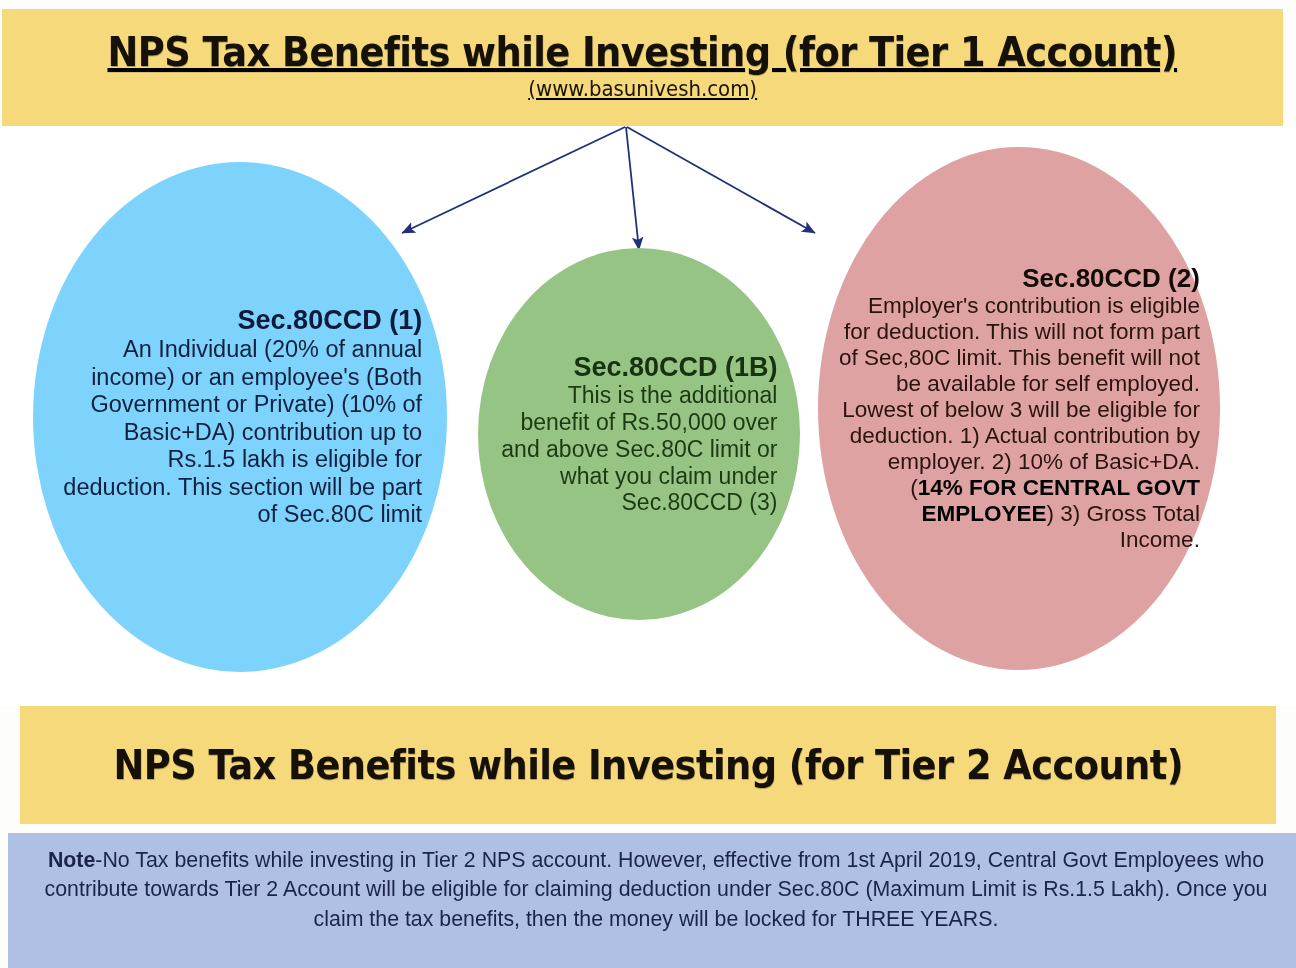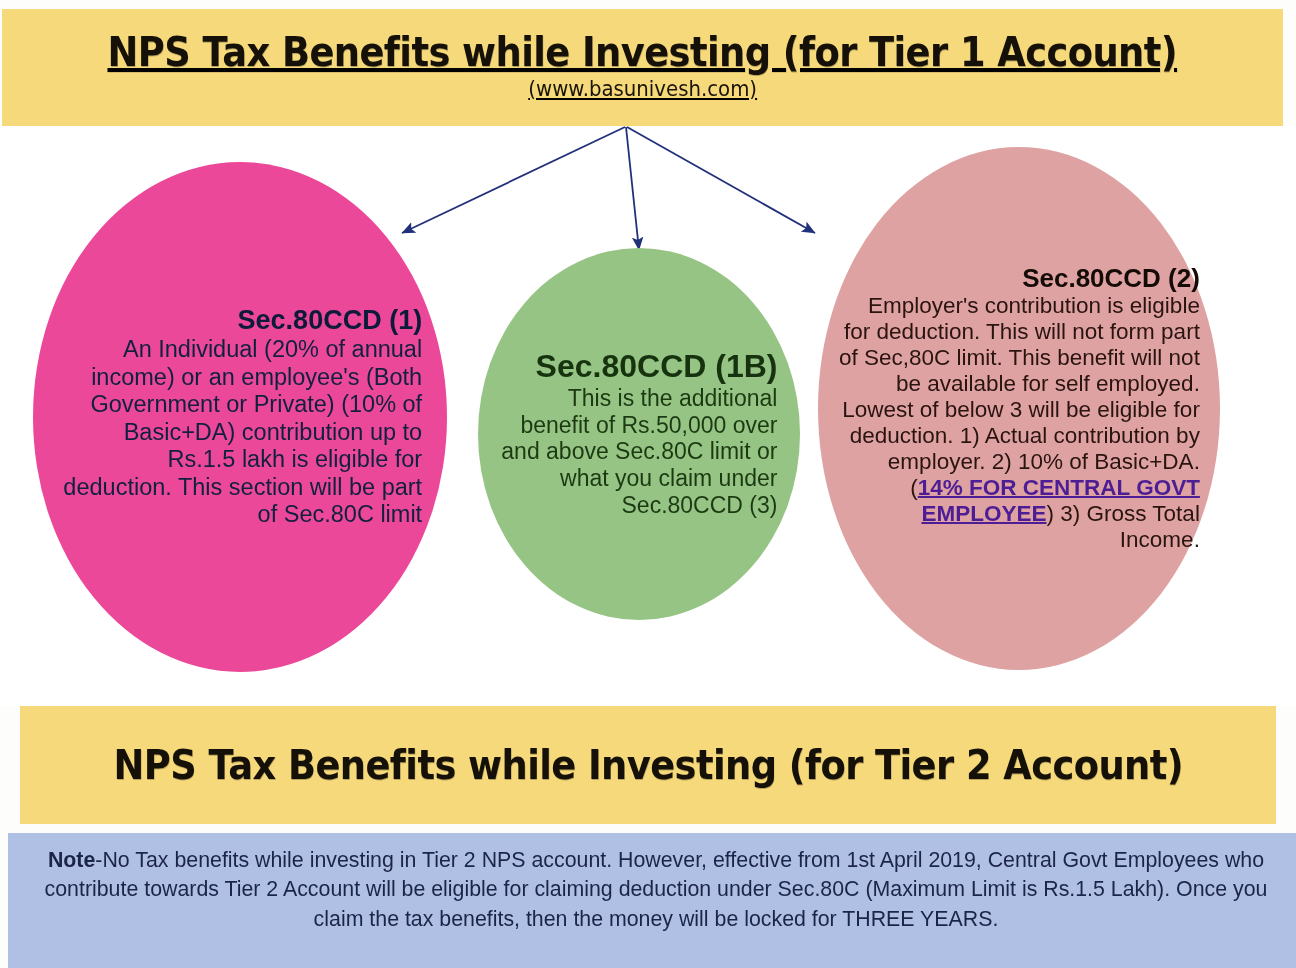--- a/index.html
+++ b/index.html
@@ -102,21 +102,21 @@
     display: block;
     line-height: 1.17;
   }
 
   
   #ellipse-80ccd1 {
     left: 33px;
     top: 162px;
     width: 414px;
     height: 510px;
-    background: #ec4899;
+    background: #7dd3fc;
     border-radius: 50%;
   }
   #ellipse-80ccd1 .shape-head {
     font-size: 27px;
     color: #0d1a3a;
     margin-bottom: 1px;
   }
   #ellipse-80ccd1 .shape-body {
     font-size: 23.5px;
     color: #12203f;
@@ -126,21 +126,21 @@
   #circle-80ccd1b {
     left: 478px;
     top: 248px;
     width: 322px;
     height: 372px;
     background: #96C484;
     border-radius: 50%;
   }
   #circle-80ccd1b .shape-inner { width: 86%; }
   #circle-80ccd1b .shape-head {
-    font-size: 32px;
+    font-size: 27px;
     color: #17320e;
     margin-bottom: 0px;
   }
   #circle-80ccd1b .shape-body {
     font-size: 23px;
     color: #1c3a12;
   }
 
   
   #ellipse-80ccd2 {
@@ -156,23 +156,22 @@
     font-size: 26px;
     color: #140a06;
     margin-bottom: 0px;
   }
   #ellipse-80ccd2 .shape-body {
     font-size: 22.5px;
     color: #2a1410;
     line-height: 1.155;
   }
   .hl-red {
-    color: #4c1d95;
+    color: #000000;
     font-weight: 700;
-    text-decoration: underline;
     text-underline-offset: 1px;
   }
 
   
   #note-panel {
     position: absolute;
     left: 8px;
     top: 833px;
     width: 1296px;
     height: 135px;

